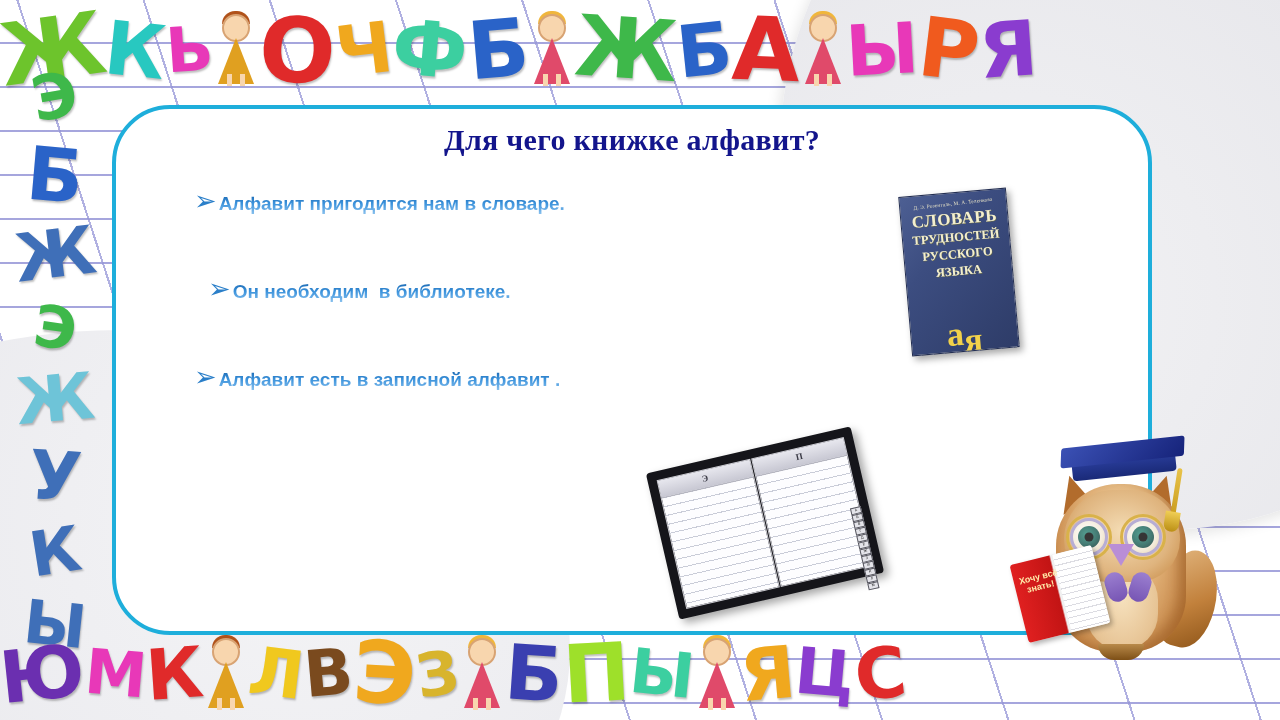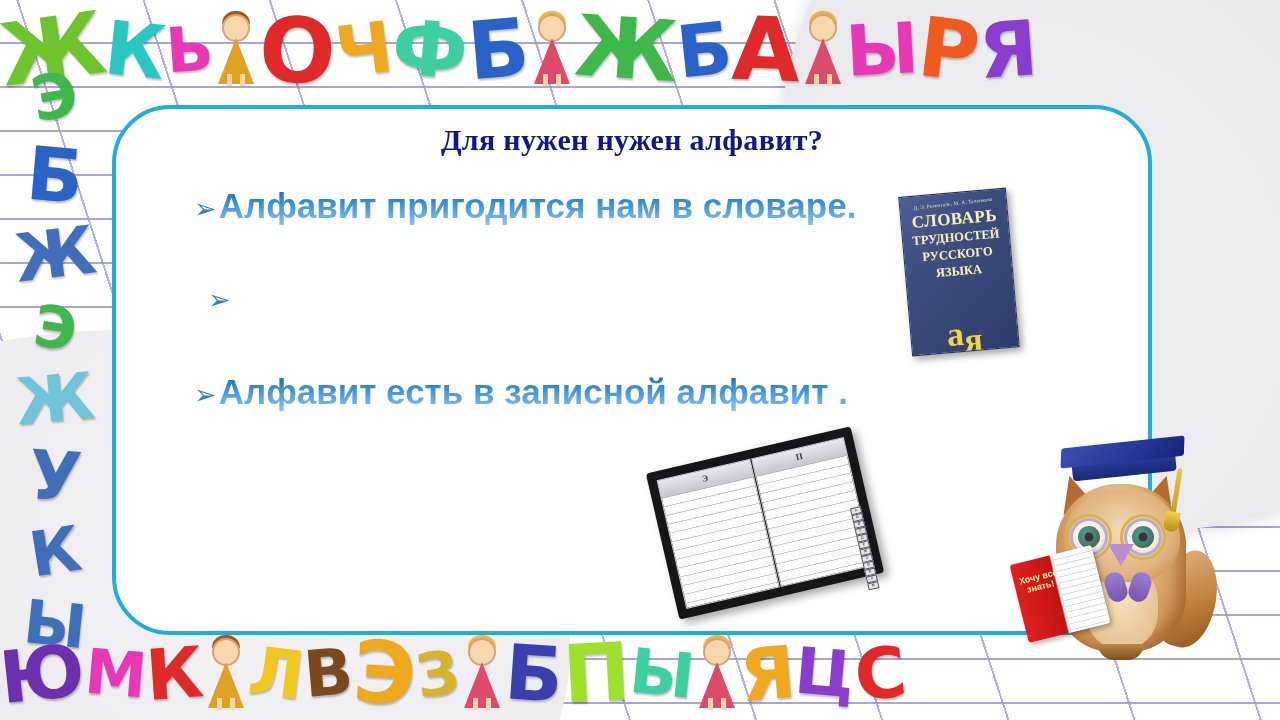--- a/index.html
+++ b/index.html
@@ -164,21 +164,21 @@
     font-family: "DejaVu Sans", sans-serif;
     font-size: 27px;
     line-height: 1;
     color: #2b7fc9;
     margin-right: 2px;
     text-shadow: 0 1px 1px rgba(255,255,255,0.9);
   }
   .bullet-text {
     font-family: "Liberation Sans", sans-serif;
     font-weight: bold;
-    font-size: 35px;
+    font-size: 19px;
     line-height: 1.1;
     white-space: pre;
     background: linear-gradient(to bottom, #1663ad 0%, #3c93dc 45%, #8fc4ef 100%);
     -webkit-background-clip: text;
     background-clip: text;
     color: transparent;
     -webkit-text-fill-color: transparent;
     filter: drop-shadow(1px 1px 0.5px rgba(255,255,255,0.85));
   }
 
@@ -483,31 +483,32 @@
         <div class="body" style="border-bottom:46px solid #e04a6a"></div>
         <div class="legs"></div>
       </span>
       <span class="glyph" style="color: rgb(240, 168, 30); font-size: 72px; transform: rotate(-5deg);">Я</span>
       <span class="glyph" style="color: rgb(138, 60, 207); font-size: 64px; transform: rotate(5deg);">Ц</span>
       <span class="glyph" style="color: rgb(224, 42, 42); font-size: 70px; transform: rotate(-6deg);">С</span>
     </div>
 
   <div class="panel" style="border-color: rgb(30, 174, 219);">
 
-    <div class="panel-title" style="color: rgb(19, 21, 140);">Для нужен нужен алфавит?</div>
+    <div class="panel-title" style="color: rgb(19, 21, 140);">Для чего книжке алфавит?</div>
 
     <div class="bullets">
 
       <div class="bullet-row">
         <span class="bullet-arrow">➢</span>
         <span class="bullet-text">Алфавит пригодится нам в словаре.</span>
       </div>
 
       <div class="bullet-row indent">
         <span class="bullet-arrow">➢</span>
+        <span class="bullet-text">Он необходим  в библиотеке.</span>
       </div>
 
       <div class="bullet-row">
         <span class="bullet-arrow">➢</span>
         <span class="bullet-text">Алфавит есть в записной алфавит .</span>
       </div>
 
     </div>
   </div>
 

